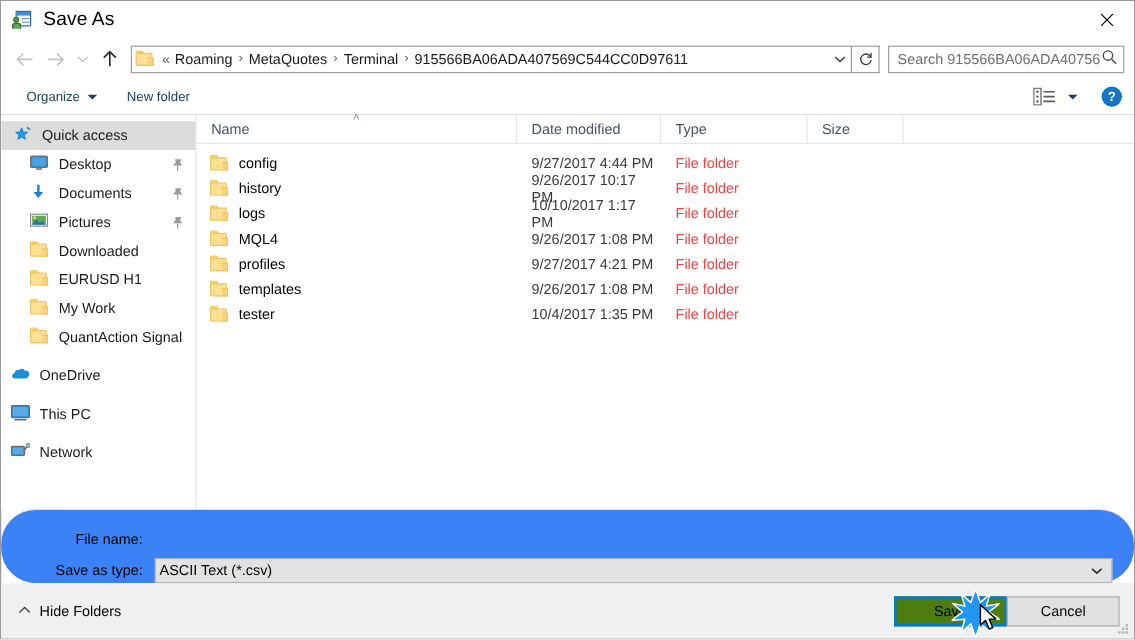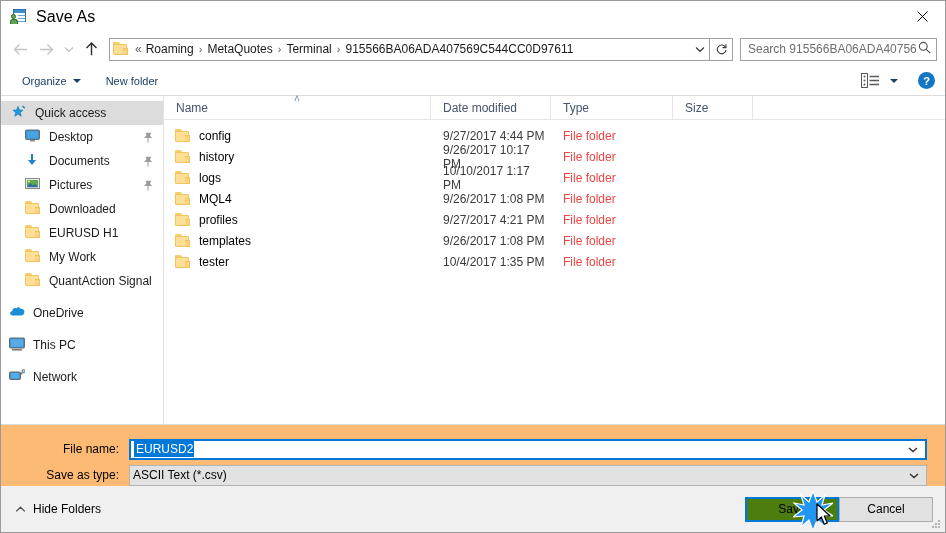--- a/index.html
+++ b/index.html
@@ -200,24 +200,24 @@
     font-size: 12px; color: #000;
   }
   .cell-name { width: 267px; flex: 0 0 267px; display: flex; align-items: center; padding-left: 11px; }
   .cell-name .folder { margin-right: 8px; }
   .cell-date { width: 120px; flex: 0 0 120px; color: #3a3a3a; padding-left: 12px; text-align: left; }
   .cell-type { width: 122px; flex: 0 0 122px; color: #ef4444; padding-left: 12px; }
   .cell-size { width: 80px; flex: 0 0 80px; }
 
   
   .formarea {
-    background: #fdba74;
+    background: #3b82f6;
     border-top: 1px solid #dcdcdc;
     padding: 13px 18px 0 18px;
-    height: 62px; min-height: 62px;
+    height: 62px; min-height: 62px; border-radius: 29px;
   }
   .formrow { display: flex; align-items: center; height: 22px; margin-bottom: 4px; }
   .formlabel {
     width: 110px; flex: 0 0 110px; text-align: right; padding-right: 10px;
     font-size: 12px; color: #000;
   }
   .combo {
     flex: 1 1 auto; height: 21px; display: flex; align-items: center;
     background: #ffffff; border: 1px solid #7a7a7a; position: relative;
     padding-left: 3px;
@@ -601,28 +601,20 @@
           <div class="cell-type">File folder</div>
           <div class="cell-size"></div>
         </div>
       </div>
     </div>
   </div>
 
   <div class="formarea">
     <div class="formrow">
       <div class="formlabel">File name:</div>
-      <div class="combo focused">
-        <span class="val sel">EURUSD2</span>
-        <span class="arrow">
-          <svg width="10" height="6" viewBox="0 0 10 6">
-              <path d="M1 1 L5 4.6 L9 1" stroke="#2b2b2b" stroke-width="1.3" fill="none"></path>
-            </svg>
-        </span>
-      </div>
     </div>
     <div class="formrow">
       <div class="formlabel">Save as type:</div>
       <div class="combo readonly">
         <span class="val">ASCII Text (*.csv)</span>
         <span class="arrow">
           <svg width="10" height="6" viewBox="0 0 10 6">
               <path d="M1 1 L5 4.6 L9 1" stroke="#2b2b2b" stroke-width="1.3" fill="none"></path>
             </svg>
         </span>

